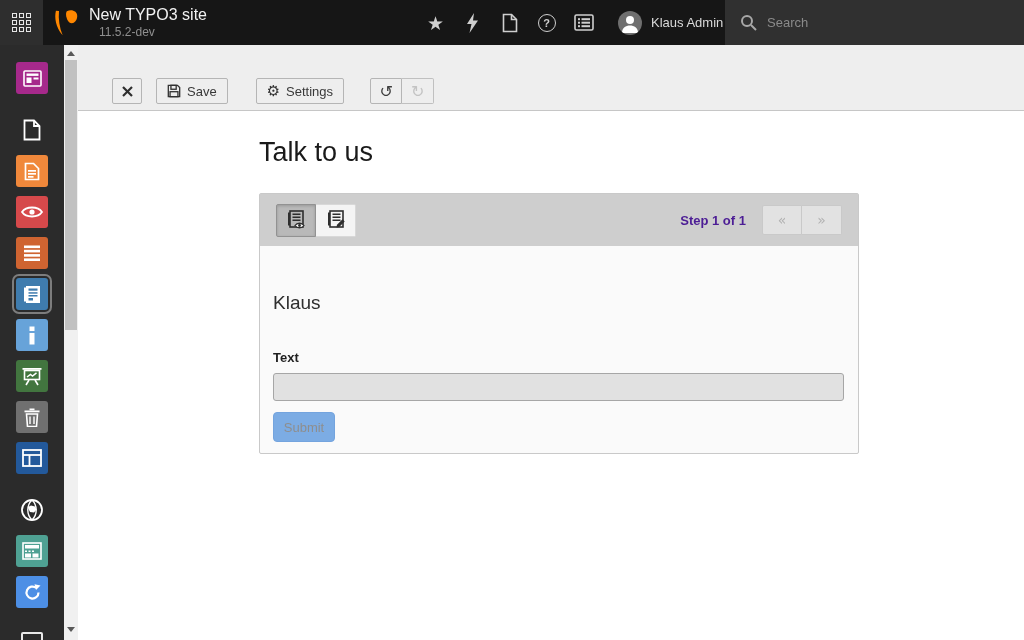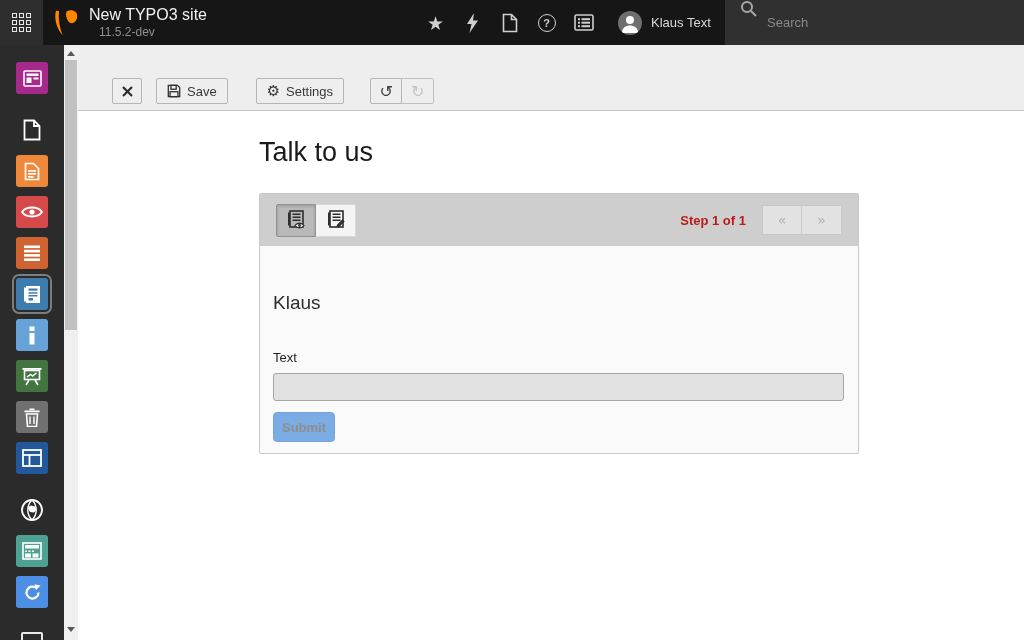--- a/index.html
+++ b/index.html
@@ -22,21 +22,21 @@
   .topbar-icon-btn { width:37px; height:45px; background:transparent; border:none; color:#cfcfcf;
     display:flex; align-items:center; justify-content:center; font-size:19px; }
   .help-ring { width:18px; height:18px; border:1.8px solid #cfcfcf; border-radius:50%;
     display:flex; align-items:center; justify-content:center; font-size:11px; font-weight:bold; color:#cfcfcf; }
   .user-btn { position:absolute; left:606px; top:0; height:45px; display:flex; align-items:center; gap:9px;
     background:transparent; border:none; padding:0 12px; }
   .avatar { width:24px; height:24px; border-radius:50%; background:#6f6f6f; overflow:hidden;
     display:flex; align-items:flex-end; justify-content:center; }
   .user-name { color:#d9d9d9; font-size:13px; }
   .search { position:absolute; left:725px; top:0; width:299px; height:45px; background:#303030;
-    display:flex; padding-left:15px; gap:10px; }
+    display:flex; align-items:center; padding-left:15px; gap:10px; }
   .search input { background:transparent; border:none; outline:none; color:#c0c0c0; font-size:13px; width:220px; }
   .search input::placeholder { color:#8a8a8a; }
 
   
   .rail { position:absolute; left:0; top:45px; width:64px; height:595px; background:#2b2b2b; overflow:hidden; }
   .rail-inner { padding-top:17px; display:flex; flex-direction:column; align-items:center; gap:9px; }
   .tile { width:32px; height:32px; border-radius:3px; border:none; background:transparent; color:#fff;
     display:flex; align-items:center; justify-content:center; flex:0 0 auto; }
   .tile.sep { margin-top:11px; }
   .tile.active { outline:2px solid #7d7d7d; outline-offset:2px; }
@@ -71,34 +71,34 @@
   .page-heading { font-size:27px; font-weight:400; color:#1a1a1a; }
 
   .panel { width:600px; margin-top:25px; border:1px solid #c9c9c9; border-radius:2px; background:#fafafa; }
   .panel-header { height:52px; background:#cecece; display:flex; align-items:center; padding:0 16px; }
   .tab-group { display:flex; }
   .tab { width:40px; height:33px; display:flex; align-items:center; justify-content:center; color:#2e2e2e; }
   .tab.active { background:#b9b9b9; border:1px solid #929292; border-radius:2px 0 0 2px;
     box-shadow:inset 0 1px 3px rgba(0,0,0,.18); }
   .tab.inactive { background:#f4f4f4; border:1px solid #d8d8d8; border-left:none; border-radius:0 2px 2px 0; }
   .header-right { margin-left:auto; display:flex; align-items:center; gap:16px; }
-  .step-indicator { font-size:13px; font-weight:bold; color:#b91c1c; }
+  .step-indicator { font-size:13px; font-weight:bold; color:#4c1d95; }
   .pager { display:flex; }
   .pager-btn { width:40px; height:30px; background:#e2e2e2; border:1px solid #c9c9c9; color:#b2b2b2;
     font-size:14px; display:flex; align-items:center; justify-content:center; }
   .pager-prev { border-radius:2px 0 0 2px; }
   .pager-next { border-left:none; border-radius:0 2px 2px 0; }
 
   .panel-body { padding:46px 14px 11px 13px; }
   .step-heading { font-size:19px; font-weight:400; color:#2e2e2e; margin-bottom:14px; }
-  .field-label { font-size:13px; font-weight:normal; color:#1f1f1f; margin-bottom:8px;margin-top:36px; }
+  .field-label { font-size:13px; font-weight:bold; color:#1f1f1f; margin-bottom:8px;margin-top:36px; }
   .text-input { display:block; width:100%; height:28px; background:#e1e1e1; border:1px solid #a6a6a6;
     border-radius:3px; outline:none; padding:0 6px; font-size:13px; color:#333; }
   .submit-btn { margin-top:11px; width:62px; height:30px; background:#7cace4; border:1px solid #74a4de;
-    border-radius:4px; color:#8e8e8e; font-size:13px;font-weight:bold; }
+    border-radius:4px; color:#8e8e8e; font-size:13px; }
 
   svg { display:block; }
 </style>
 </head>
 <body>
 
 <header class="topbar">
   <button class="menu-toggle">
     <span class="grid-icon">
       <span></span>
@@ -163,21 +163,21 @@
     </button>
   </div>
 
   <button class="user-btn">
     <span class="avatar">
       <svg width="24" height="24" viewBox="0 0 24 24">
         <circle cx="12" cy="9" r="4" fill="#fff"></circle>
         <path d="M4 22 c0-5.2 3.8-7.4 8-7.4 s8 2.2 8 7.4 z" fill="#fff"></path>
       </svg>
     </span>
-    <span class="user-name">Klaus Text</span>
+    <span class="user-name">Klaus Admin</span>
   </button>
 
   <div class="search">
     <span>
       <svg width="17" height="17" viewBox="0 0 17 17">
         <circle cx="7" cy="7" r="5" fill="none" stroke="#a8a8a8" stroke-width="2"></circle>
         <line x1="11" y1="11" x2="16" y2="16" stroke="#a8a8a8" stroke-width="2"></line>
       </svg>
     </span>
     <input type="text" placeholder="Search" style="">

